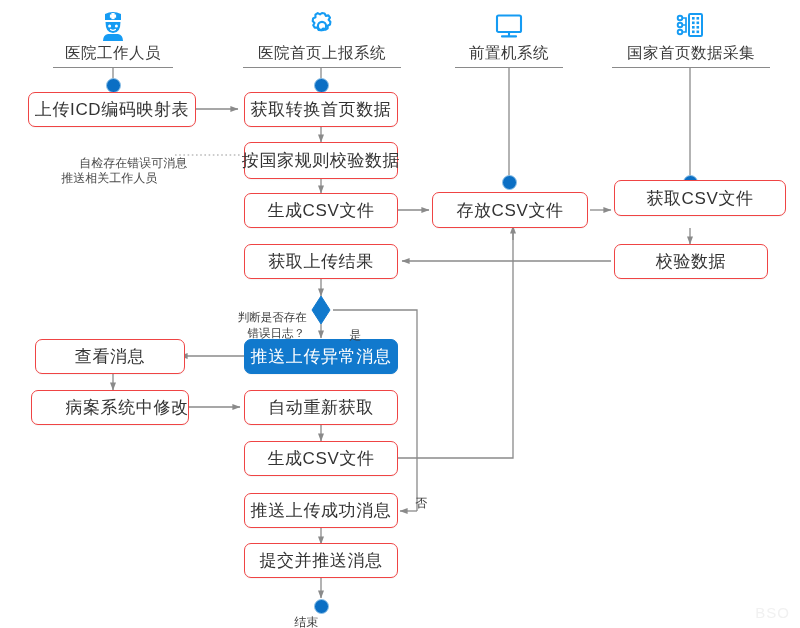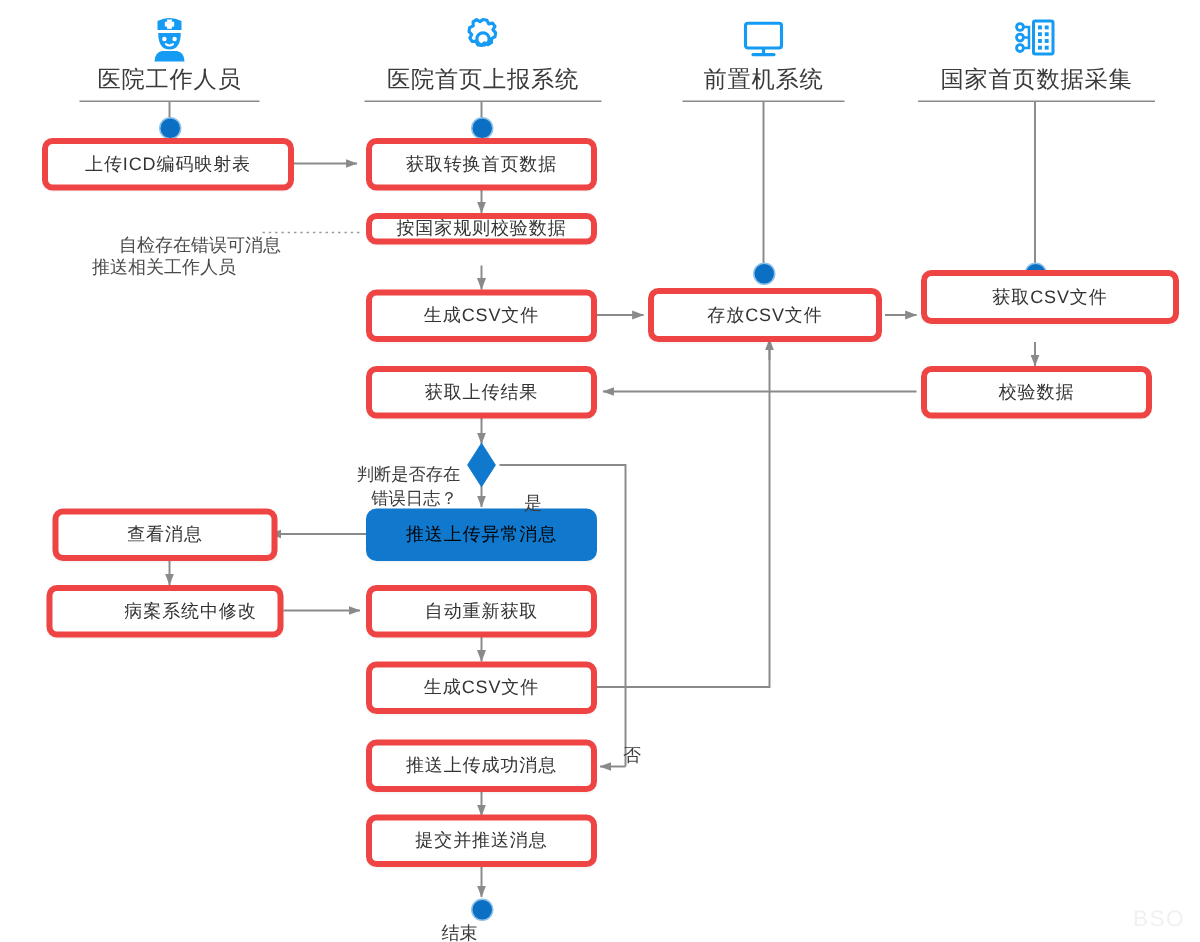--- a/index.html
+++ b/index.html
@@ -39,36 +39,36 @@
   }
   .lane-icon {
     position: absolute;
     width: 34px;
     height: 34px;
   }
   
   .node {
     position: absolute;
     box-sizing: border-box;
-    border: 4px solid #ef4444;
+    border: 1px solid #ef4444;
     border-radius: 7px;
     background: #ffffff;
     color: #333333;
-    font-size: 12px;
+    font-size: 17px;
     letter-spacing: .6px;
     display: flex;
     align-items: center;
     justify-content: center;
     white-space: nowrap;
     box-shadow: 0 1px 1px rgba(0,0,0,.04);
   }
   .node.accent {
     background: #1179cd;
     border-color: #1179cd;
-    color: #000000;
+    color: #ffffff;
   }
   
   .lbl {
     position: absolute;
     color: #4a4a4a;
     font-size: 12px;
     line-height: 15px;
     white-space: pre;
   }
   .lbl.edge {
@@ -230,21 +230,21 @@
   <div class="dot" style="left:314px; top:599px;"></div>
 
   <div class="node" style="left:28px; top:92px; width:168px; height:35px;">
     <span>上传ICD编码映射表</span>
   </div>
 
   <div class="node" style="left:244px; top:92px; width:154px; height:35px;">
     <span>获取转换首页数据</span>
   </div>
 
-  <div class="node" style="left:244px; top:142px; width:154px; height:21px;">
+  <div class="node" style="left:244px; top:142px; width:154px; height:37px;">
     <span>按国家规则校验数据</span>
   </div>
 
   <div class="node" style="left:244px; top:193px; width:154px; height:35px;">
     <span>生成CSV文件</span>
   </div>
 
   <div class="node" style="left:432px; top:192px; width:156px; height:36px;align-items:center;">
     <span>存放CSV文件</span>
   </div>

